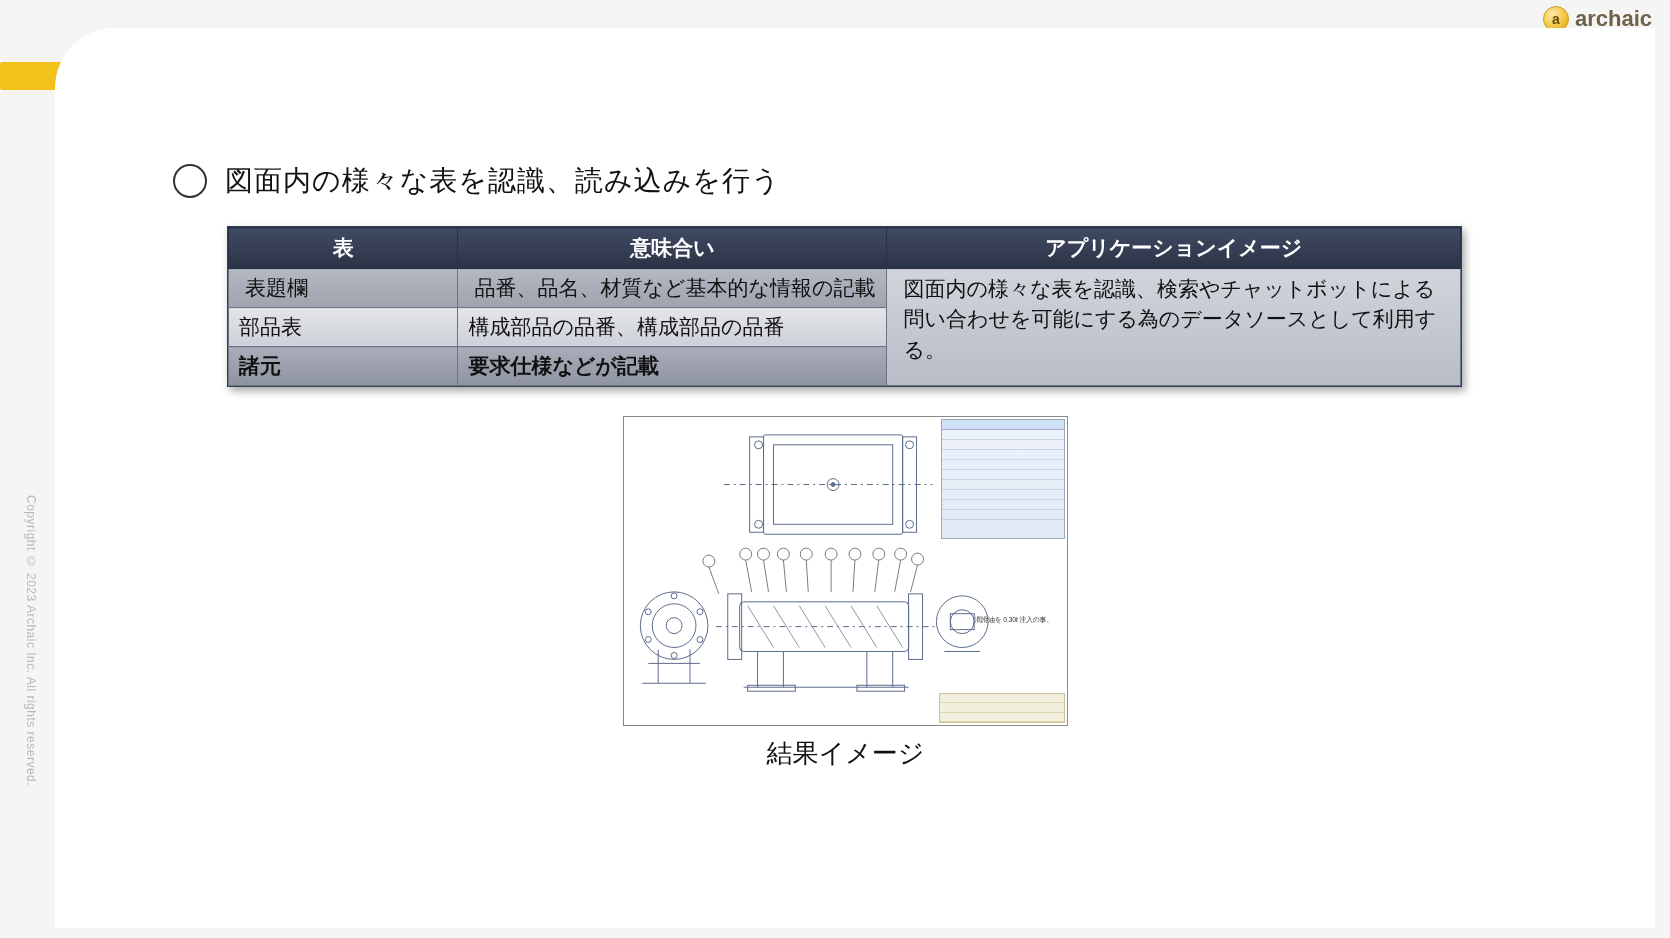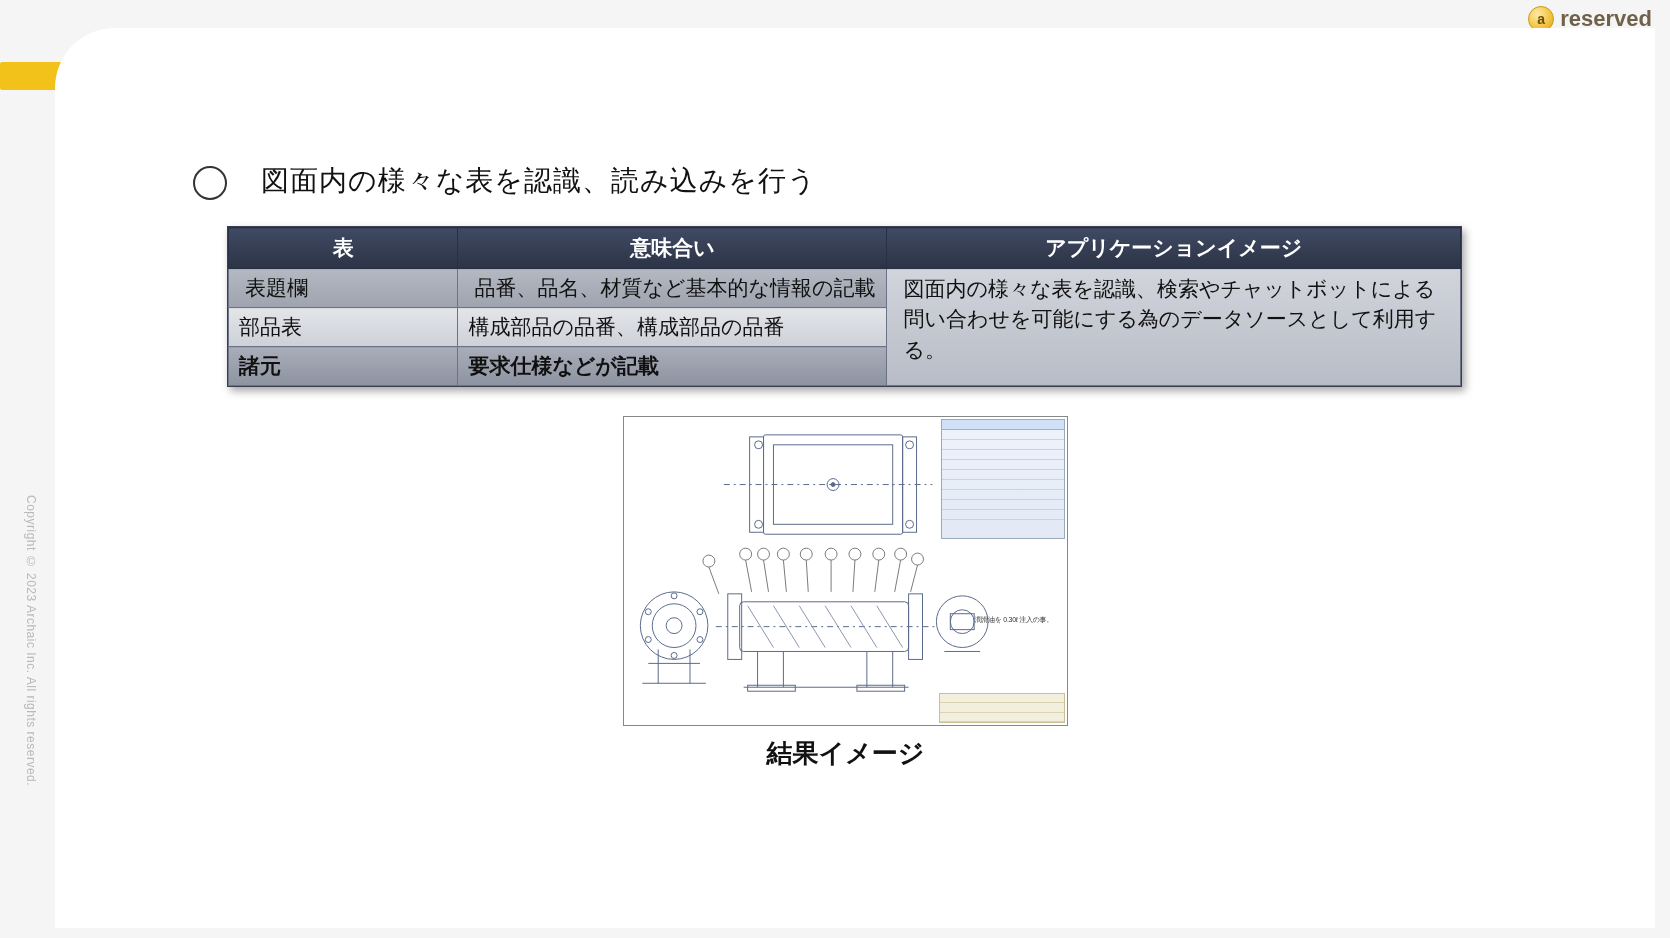--- a/index.html
+++ b/index.html
@@ -54,24 +54,24 @@
     left: 100px;
     font-size: 38px;
     font-weight: 900;
     color: #111;
     letter-spacing: 1px;
   }
 
   .bullet-row {
     position: absolute;
     top: 134px;
-    left: 138px;
+    left: 118px;
     display: flex;
-    align-items: flex-end;
-    gap: 34px;
+    align-items: center;
+    gap: 18px;
   }
   .bullet-circle {
     width: 34px; height: 34px;
     border: 2px solid #333;
     border-radius: 50%;
   }
   .bullet-text {
     font-size: 28px;
     font-weight: 500;
     color: #111;
@@ -123,21 +123,21 @@
     background: #fff;
     border: 1px solid #888;
   }
   .result-caption {
     position: absolute;
     top: 708px;
     left: 568px;
     width: 445px;
     text-align: center;
     font-size: 26px;
-    font-weight: 700;
+    font-weight: 400;
     color: #111;
   }
 
   
   .cad { position: relative; width: 100%; height: 100%; }
   .cad svg { width: 100%; height: 100%; }
   .ss-panel {
     position: absolute;
     top: 2px; right: 2px;
     width: 124px; height: 120px;
@@ -183,21 +183,21 @@
     transform: none;
     writing-mode: vertical-rl;
     text-orientation: mixed;
   }
 </style>
 </head>
 <body>
 
 <div class="brand">
   <span class="brand-icon">a</span>
-  <span>reserved</span>
+  <span>archaic</span>
 </div>
 
 <div class="accent-bar"></div>
 
 <div class="slide">
 
 
   <div class="bullet-row">
     <span class="bullet-circle"></span>
     <span class="bullet-text">図面内の様々な表を認識、読み込みを行う</span>

